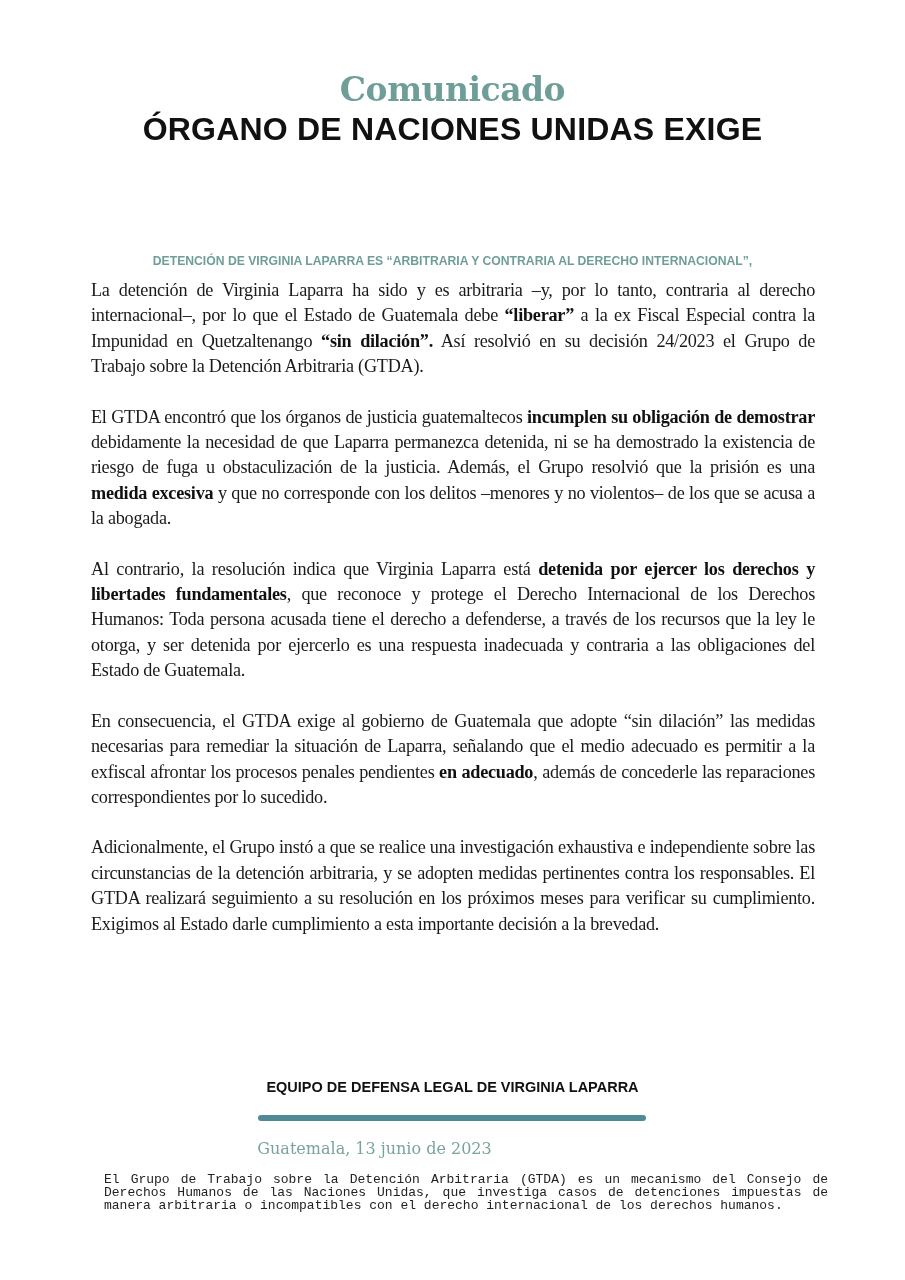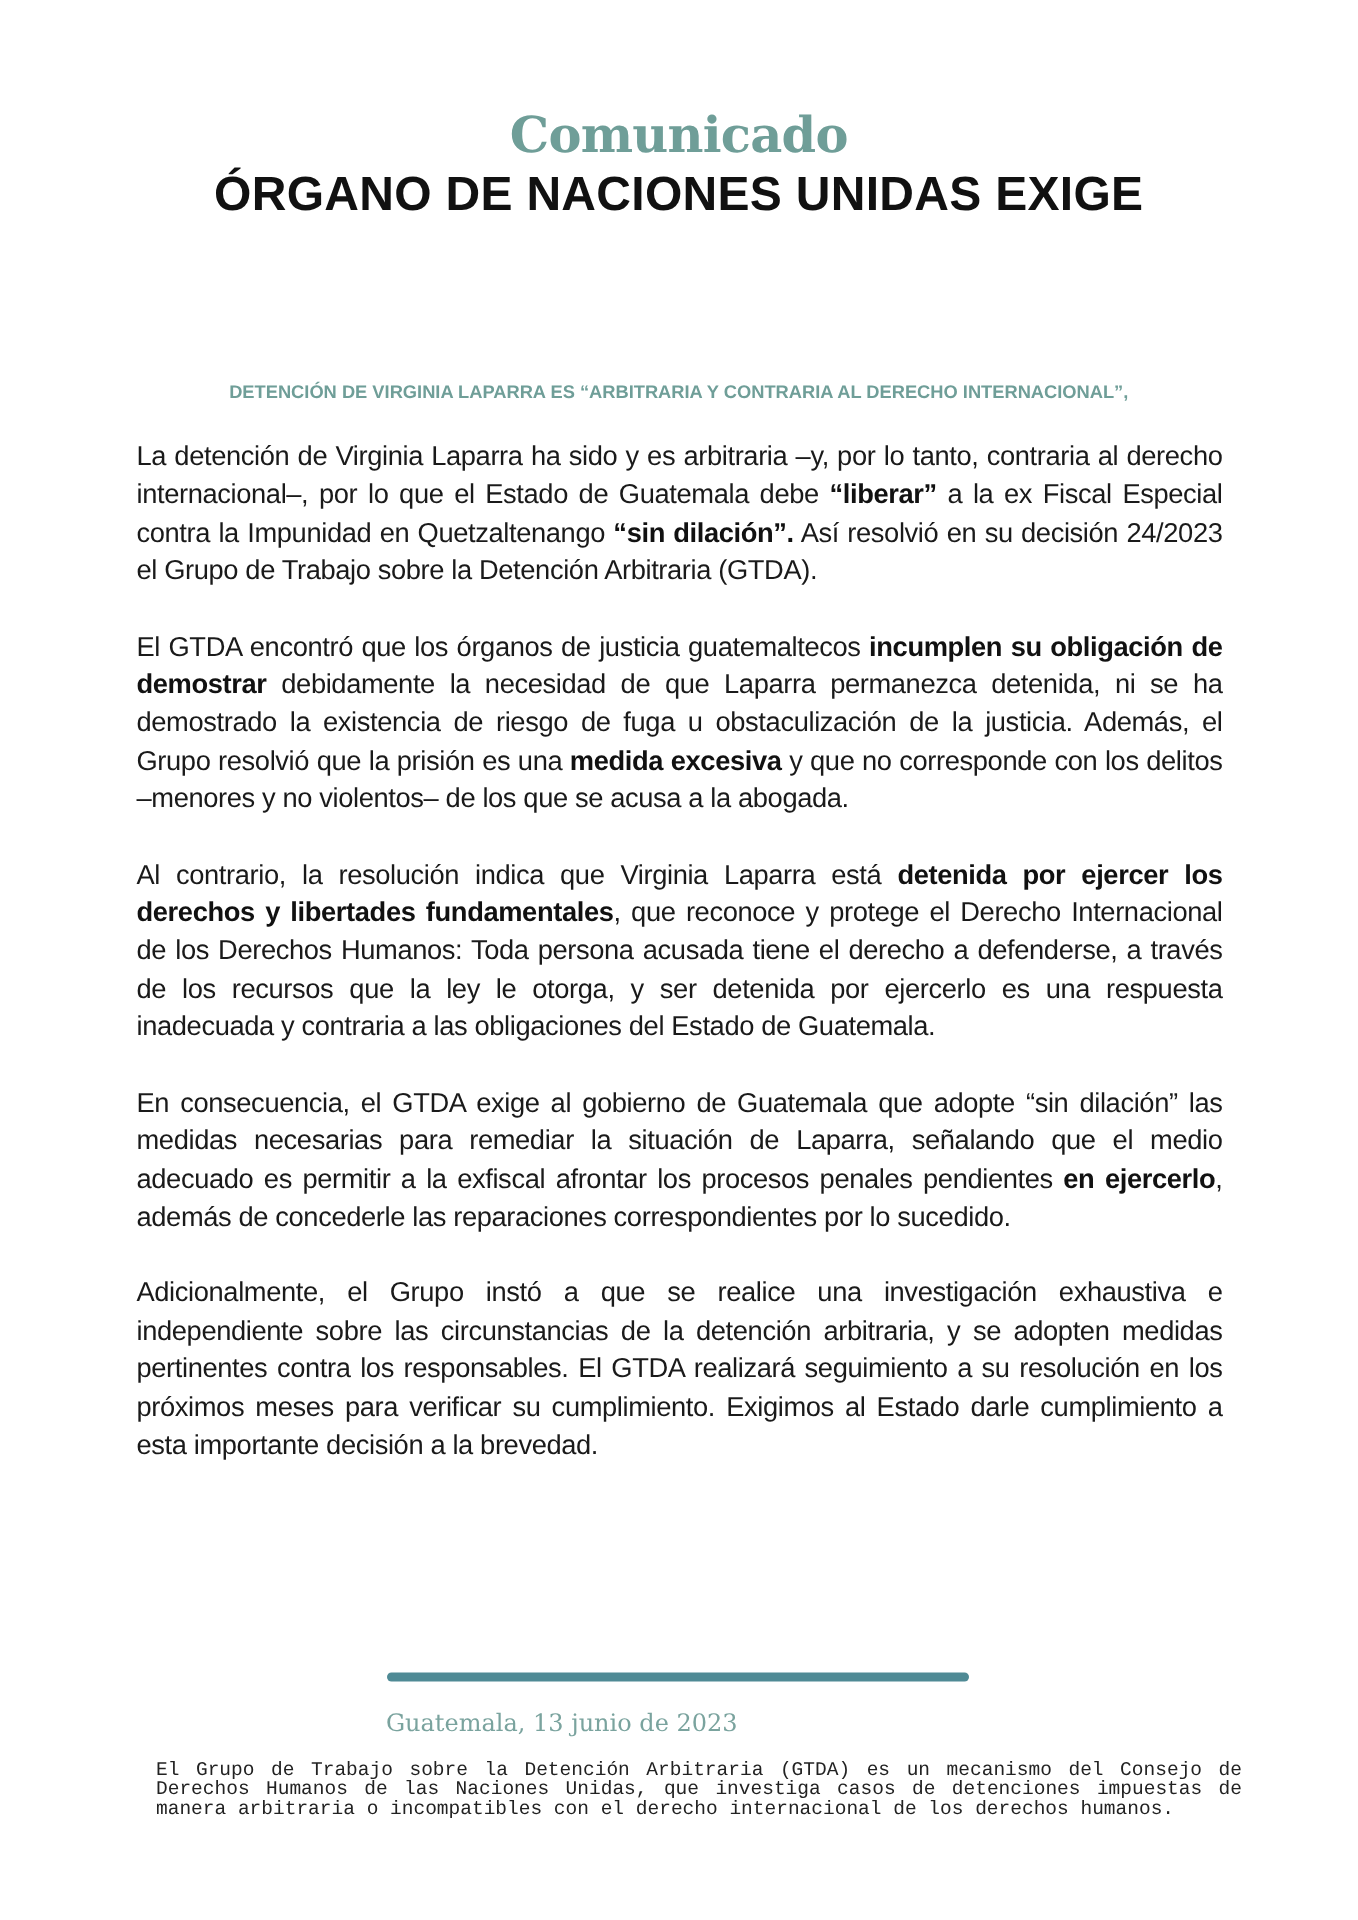--- a/index.html
+++ b/index.html
@@ -18,21 +18,21 @@
   .subhead {
     position:absolute; left:40px; width:825px; top:218px; text-align:center;
     font-family:"Liberation Sans", sans-serif; font-weight:bold; font-size:12.2px;
     line-height:19px; color:#6f9e98; letter-spacing:0px;margin-top:34px;
   }
   .body {
     position:absolute; left:91px; width:724px; top:278px;
     font-family:"Liberation Sans", sans-serif; font-size:18.2px; line-height:25.4px;
     color:#1a1a1a; text-align:justify; letter-spacing:-0.25px;
   }
-  .body p { margin:14px 0 25px 0; }
+  .body p { margin:0 0 25px 0;font-family:Liberation Serif, serif; }
   .body b { font-weight:bold; color:#111; }
   .signature {
     position:absolute; left:0; width:905px; top:1077px; text-align:center;
     font-family:"Liberation Sans", sans-serif; font-weight:bold; font-size:14.5px;
     color:#111; line-height:20px;
   }
   .divider {
     position:absolute; left:258px; top:1115px; width:388px; height:6px;
     background:#4f8a95; border-radius:3px;
   }
@@ -61,22 +61,23 @@
     <div>DETENCIÓN DE VIRGINIA LAPARRA ES “ARBITRARIA Y CONTRARIA AL DERECHO INTERNACIONAL”,</div>
   </div>
 
   <div class="body">
     <p><span>La detención de Virginia Laparra ha sido y es arbitraria –y, por lo tanto, contraria al derecho internacional–, por lo que el Estado de Guatemala debe </span><b>“liberar”</b><span> a la ex Fiscal Especial contra la Impunidad en Quetzaltenango </span><b>“sin dilación”.</b><span> Así resolvió en su decisión 24/2023 el Grupo de Trabajo sobre la Detención Arbitraria (GTDA).</span></p>
 
     <p><span>El GTDA encontró que los órganos de justicia guatemaltecos </span><b>incumplen su obligación de demostrar</b><span> debidamente la necesidad de que Laparra permanezca detenida, ni se ha demostrado la existencia de riesgo de fuga u obstaculización de la justicia. Además, el Grupo resolvió que la prisión es una </span><b>medida excesiva</b><span> y que no corresponde con los delitos –menores y no violentos– de los que se acusa a la abogada.</span></p>
 
     <p><span>Al contrario, la resolución indica que Virginia Laparra está </span><b>detenida por ejercer los derechos y libertades fundamentales</b><span>, que reconoce y protege el Derecho Internacional de los Derechos Humanos: Toda persona acusada tiene el derecho a defenderse, a través de los recursos que la ley le otorga, y ser detenida por ejercerlo es una respuesta inadecuada y contraria a las obligaciones del Estado de Guatemala.</span></p>
 
-    <p><span>En consecuencia, el GTDA exige al gobierno de Guatemala que adopte “sin dilación” las medidas necesarias para remediar la situación de Laparra, señalando que el medio adecuado es permitir a la exfiscal afrontar los procesos penales pendientes </span><b>en ejercerlo</b><span>, además de concederle las reparaciones correspondientes por lo sucedido.</span></p>
+    <p><span>En consecuencia, el GTDA exige al gobierno de Guatemala que adopte “sin dilación” las medidas necesarias para remediar la situación de Laparra, señalando que el medio adecuado es permitir a la exfiscal afrontar los procesos penales pendientes </span><b>en adecuado</b><span>, además de concederle las reparaciones correspondientes por lo sucedido.</span></p>
 
     <p><span>Adicionalmente, el Grupo instó a que se realice una investigación exhaustiva e independiente sobre las circunstancias de la detención arbitraria, y se adopten medidas pertinentes contra los responsables. El GTDA realizará seguimiento a su resolución en los próximos meses para verificar su cumplimiento. Exigimos al Estado darle cumplimiento a esta importante decisión a la brevedad.</span></p>
   </div>
 
+  <div class="signature">EQUIPO DE DEFENSA LEGAL DE VIRGINIA LAPARRA</div>
   <div class="divider"></div>
   <div class="dateline">Guatemala, 13 junio de 2023</div>
   <div class="footnote">El Grupo de Trabajo sobre la Detención Arbitraria (GTDA) es un mecanismo del Consejo de Derechos Humanos de las Naciones Unidas, que investiga casos de detenciones impuestas de manera arbitraria o incompatibles con el derecho internacional de los derechos humanos.</div>
 
 </div>
 
 </body></html>

